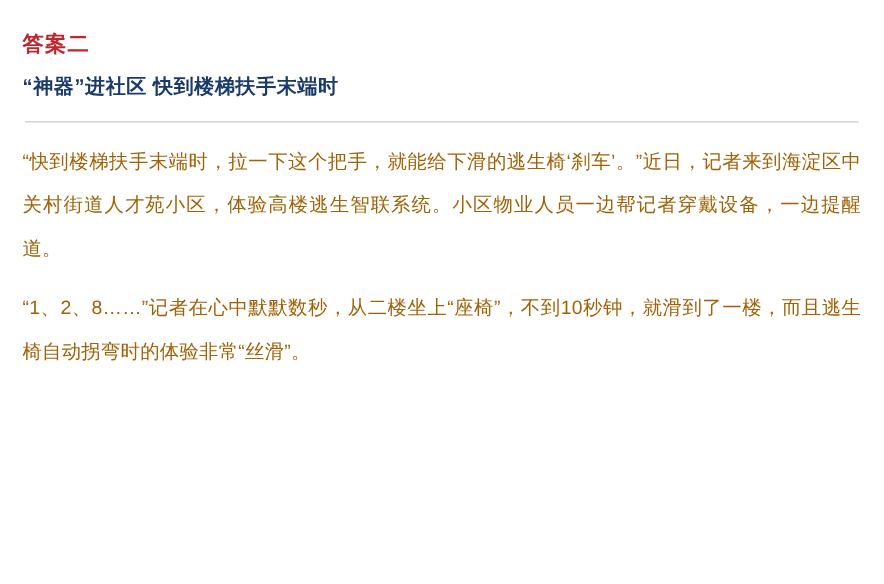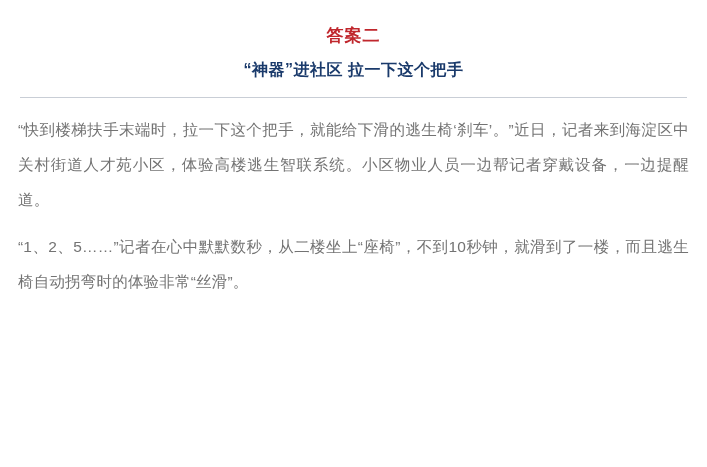--- a/index.html
+++ b/index.html
@@ -14,21 +14,20 @@
     overflow: hidden;
   }
   .page {
     width: 707px;
     height: 467px;
     box-sizing: border-box;
     padding: 0 18px;
     position: relative;
   }
   .header {
-    text-align: center;
     padding-top: 19px;
   }
   .header-title {
     color: #c0272d;
     font-size: 17px;
     font-weight: bold;
     letter-spacing: 1px;
     line-height: 30px;
     margin-top: 2px;
   }
@@ -43,43 +42,43 @@
   .divider {
     border-bottom: 1px solid #c9ced6;
     margin-top: 12px;
     margin-left: 2px;
     margin-right: 2px;
   }
   .body-text {
     padding-top: 8px;
   }
   p.para {
-    color: #737373;
+    color: #a16207;
     font-size: 15.5px;
     line-height: 35px;
     margin: 0;
     padding: 12px 0 0 0;
     text-align: justify;
     text-justify: inter-ideograph;
     letter-spacing: 0.2px;
   }
   p.para:first-child {
     padding-top: 6px;
   }
 </style>
 </head>
 <body>
 
 <div class="page">
 
   <div class="header">
     <div class="header-title">答案二</div>
-    <div class="header-subtitle">“神器”进社区 拉一下这个把手</div>
+    <div class="header-subtitle">“神器”进社区 快到楼梯扶手末端时</div>
   </div>
 
   <div class="divider"></div>
 
   <div class="body-text">
     <p class="para">“快到楼梯扶手末端时，拉一下这个把手，就能给下滑的逃生椅‘刹车’。”近日，记者来到海淀区中关村街道人才苑小区，体验高楼逃生智联系统。小区物业人员一边帮记者穿戴设备，一边提醒道。</p>
-    <p class="para">“1、2、5……”记者在心中默默数秒，从二楼坐上“座椅”，不到10秒钟，就滑到了一楼，而且逃生椅自动拐弯时的体验非常“丝滑”。</p>
+    <p class="para">“1、2、8……”记者在心中默默数秒，从二楼坐上“座椅”，不到10秒钟，就滑到了一楼，而且逃生椅自动拐弯时的体验非常“丝滑”。</p>
   </div>
 
 </div>
 
 </body></html>

